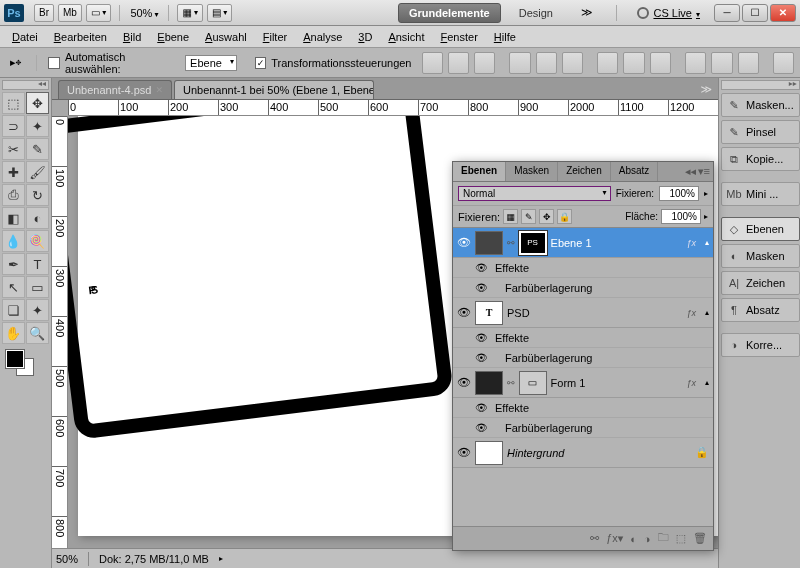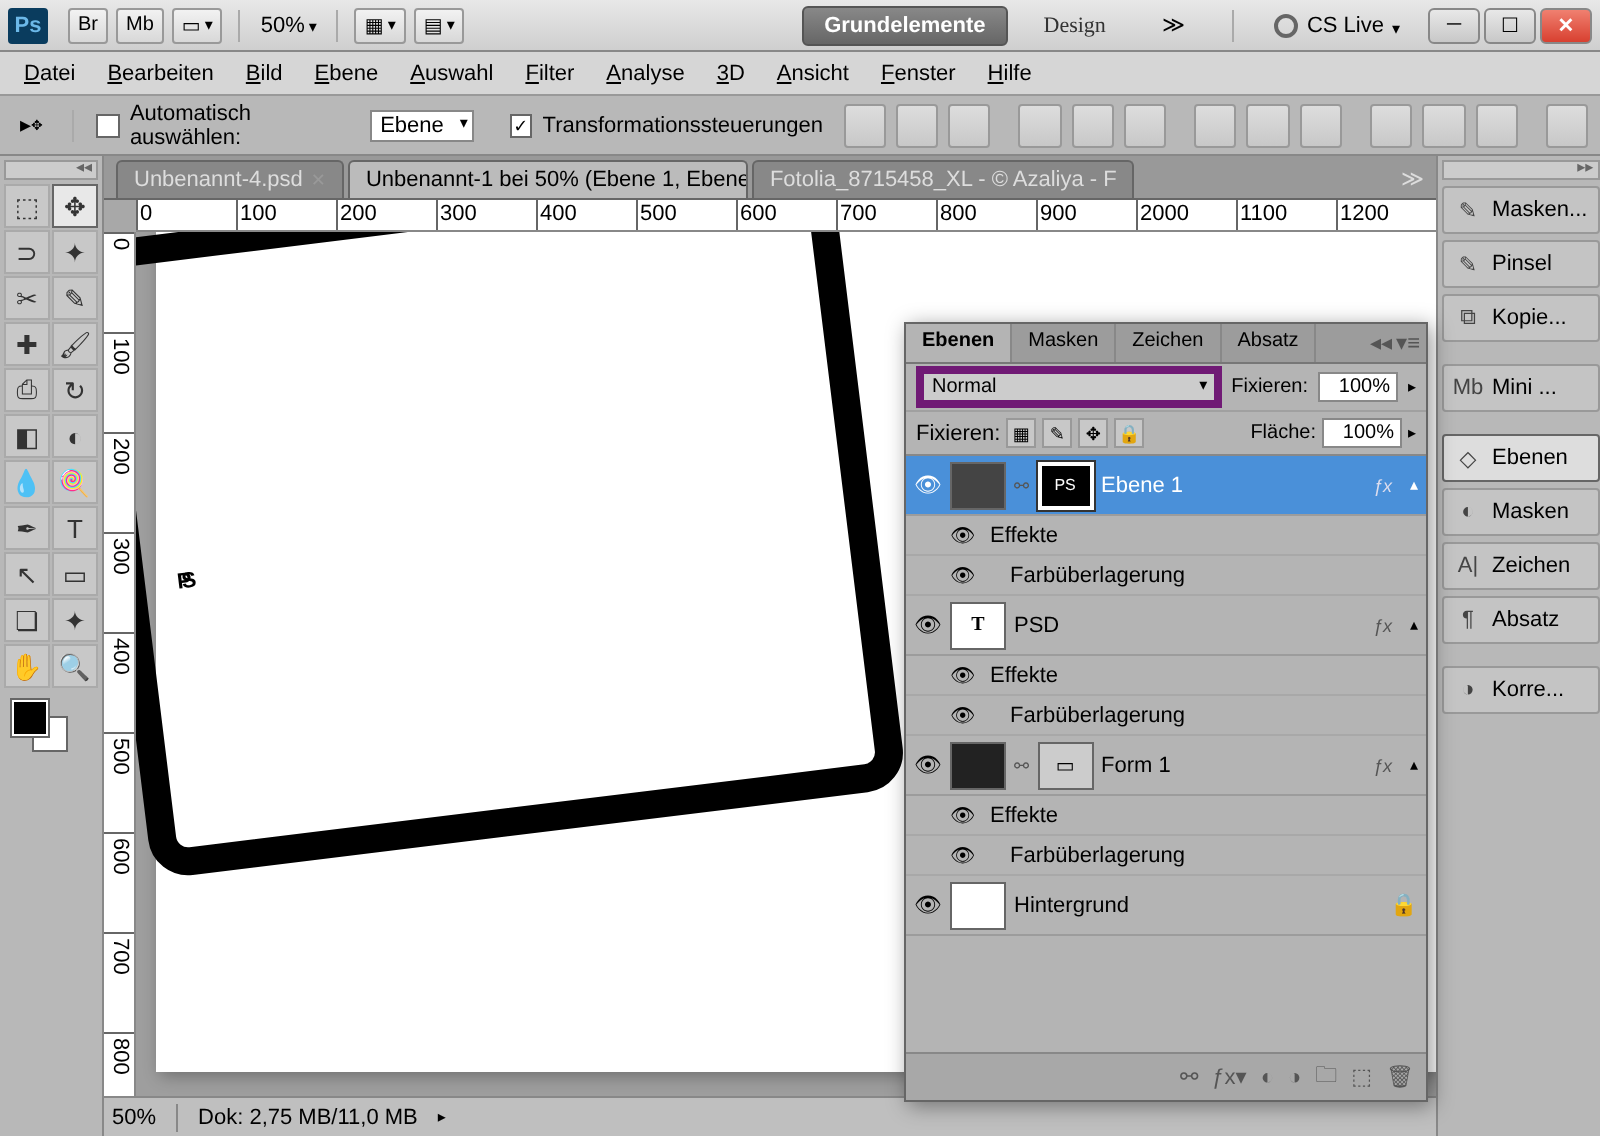--- a/index.html
+++ b/index.html
@@ -6,22 +6,22 @@
 body { width: 800px; height: 568px; background: #b8b8b8; overflow: hidden; position: relative; }
 .titlebar { height: 26px; background: linear-gradient(#e8e8e8, #cfcfcf); display: flex; align-items: center; padding: 0 4px; border-bottom: 1px solid #888; }
 .ps-icon { width: 20px; height: 18px; background: #0a3c5e; color: #6cb8e8; font-weight: bold; display: flex; align-items: center; justify-content: center; border-radius: 2px; font-size: 11px; margin-right: 8px; }
 .tb-btn { height: 18px; padding: 0 4px; margin: 0 2px; background: linear-gradient(#f2f2f2, #d8d8d8); border: 1px solid #999; border-radius: 2px; display: flex; align-items: center; font-size: 10px; }
 .tb-sep { width: 1px; height: 16px; background: #aaa; margin: 0 6px; }
 .zoom { margin: 0 4px; }
 .tb-dd::after { content: "▾"; font-size: 8px; margin-left: 2px; }
 .ws { margin-left: auto; display: flex; align-items: center; gap: 8px; }
 .ws-btn { padding: 3px 10px; font-size: 11px; }
 .ws-active { background: linear-gradient(#888, #666); color: #fff; border: 1px solid #555; border-radius: 3px; font-weight: bold; }
-.ws-inactive { color: #333; font-family: Liberation Serif, serif; }
-.cslive { display: flex; align-items: flex-end; gap: 4px; margin: 0 6px; }
+.ws-inactive { color: #333; }
+.cslive { display: flex; align-items: flex-end; gap: 4px; margin: 0 6px; text-decoration: underline; }
 .cslive-icon { width: 12px; height: 12px; border: 2px solid #666; border-radius: 50%; }
 .winbtns { display: flex; gap: 2px; }
 .winbtn { width: 26px; height: 18px; border: 1px solid #888; border-radius: 3px; display: flex; align-items: center; justify-content: center; font-size: 10px; }
 .min { background: linear-gradient(#e8e8e8, #c8c8c8); }
 .max { background: linear-gradient(#e8e8e8, #c8c8c8); }
 .close { background: linear-gradient(#f08070, #d84030); color: #fff; font-weight: bold; }
 .menubar { height: 22px; background: #d6d6d6; display: flex; align-items: center; padding: 0 4px; border-bottom: 1px solid #999; }
 .menu-item { padding: 2px 8px; font-size: 11px; }
 .menu-item u { text-decoration: underline; }
 .optbar { height: 30px; background: #b8b8b8; display: flex; align-items: center; padding: 0 6px; border-bottom: 1px solid #888; gap: 5px; }
@@ -55,21 +55,21 @@
 .stamp { position: absolute; left: 10px; top: 10px; width: 350px; height: 300px; font-family: Impact, sans-serif; font-size: 160px; font-weight: 900; color: #000; transform: rotate(-7deg); letter-spacing: -5px; }
 .stamp-border { position: absolute; left: -30px; top: -30px; width: 380px; height: 320px; border: 14px solid #000; border-radius: 20px; }
 .statusbar { height: 20px; background: #bfbfbf; border-top: 1px solid #888; display: flex; align-items: center; font-size: 10px; padding: 0 4px; gap: 10px; }
 .sb-sep { width: 1px; height: 14px; background: #888; }
 .layers-panel { position: absolute; right: 86px; top: 161px; width: 262px; height: 390px; background: #b4b4b4; border: 1px solid #666; box-shadow: 2px 2px 10px rgba(0,0,0,0.4); z-index: 50; display: flex; flex-direction: column; }
 .lp-tabs { height: 20px; background: #9c9c9c; display: flex; border-bottom: 1px solid #777; }
 .lp-tab { padding: 3px 8px; font-size: 10px; border-right: 1px solid #888; }
 .lp-tab.active { background: #b4b4b4; font-weight: bold; }
 .lp-tabs-right { margin-left: auto; display: flex; align-items: center; gap: 2px; padding-right: 3px; font-size: 9px; color: #555; }
 .lp-row { height: 24px; display: flex; align-items: center; padding: 0 5px; gap: 5px; border-bottom: 1px solid #a0a0a0; }
-.lp-dd { flex: 1; background: #ccc; border: 4px solid #701a75; padding: 1px 4px; font-size: 10px; position: relative; }
+.lp-dd { flex: 1; background: #ccc; border: 1px solid #701a75; padding: 1px 4px; font-size: 10px; position: relative; }
 .lp-dd::after { content: "▾"; position: absolute; right: 3px; font-size: 8px; }
 .lp-label { font-size: 10px; }
 .lp-input { width: 40px; background: #fff; border: 1px solid #888; padding: 1px 3px; font-size: 10px; text-align: right; }
 .lp-lockrow { height: 22px; display: flex; align-items: center; padding: 0 5px; font-size: 10px; gap: 3px; border-bottom: 1px solid #888; }
 .lock-icon { width: 15px; height: 15px; border: 1px solid #999; background: #c8c8c8; display: flex; align-items: center; justify-content: center; font-size: 9px; }
 .lp-list { flex: 1; background: #b4b4b4; overflow-y: auto; }
 .layer-row { display: flex; align-items: center; min-height: 30px; border-bottom: 1px solid #9c9c9c; padding: 2px 4px; gap: 4px; }
 .layer-row.selected { background: #4a90d9; color: #fff; }
 .eye { width: 14px; text-align: center; font-size: 11px; }
 .layer-thumb { width: 28px; height: 24px; background: #fff; border: 1px solid #666; display: flex; align-items: center; justify-content: center; font-size: 10px; }
@@ -199,23 +199,20 @@
 
   <div class="docarea">
     <div class="tabs" id="doctabs">
         <div class="doc-tab">
           <span>Unbenannt-4.psd</span>
           <span class="tab-close">✕</span>
         </div>
         <div class="doc-tab active">
           <span>Unbenannt-1 bei 50% (Ebene 1, Ebenenmaske/8) *</span>
         </div>
-        <div class="doc-tab">
-          <span>Fotolia_8715458_XL - © Azaliya - F</span>
-        </div>
         <div style="margin-left: auto; padding: 3px 6px; color: rgb(221, 221, 221);">≫</div>
       </div>
     <div class="ruler-h" id="rulerh">
         <div class="ruler-tick">0</div>
         <div class="ruler-tick">100</div>
         <div class="ruler-tick">200</div>
         <div class="ruler-tick">300</div>
         <div class="ruler-tick">400</div>
         <div class="ruler-tick">500</div>
         <div class="ruler-tick">600</div>
@@ -375,21 +372,21 @@
         <span class="eye2">👁</span>
         <span>Effekte</span>
       </div>
       <div class="sub-row">
         <span class="eye2">👁</span>
         <span style="padding-left:10px">Farbüberlagerung</span>
       </div>
       <div class="layer-row">
         <span class="eye">👁</span>
         <div class="layer-thumb"></div>
-        <span class="layer-name" style="">Hintergrund</span>
+        <span class="layer-name" style="font-style:italic">Hintergrund</span>
         <span>🔒</span>
       </div>
     </div>
   <div class="lp-footer">
     <span>⚯</span>
     <span>ƒx▾</span>
     <span>◐</span>
     <span>◑</span>
     <span>🗀</span>
     <span>⬚</span>

